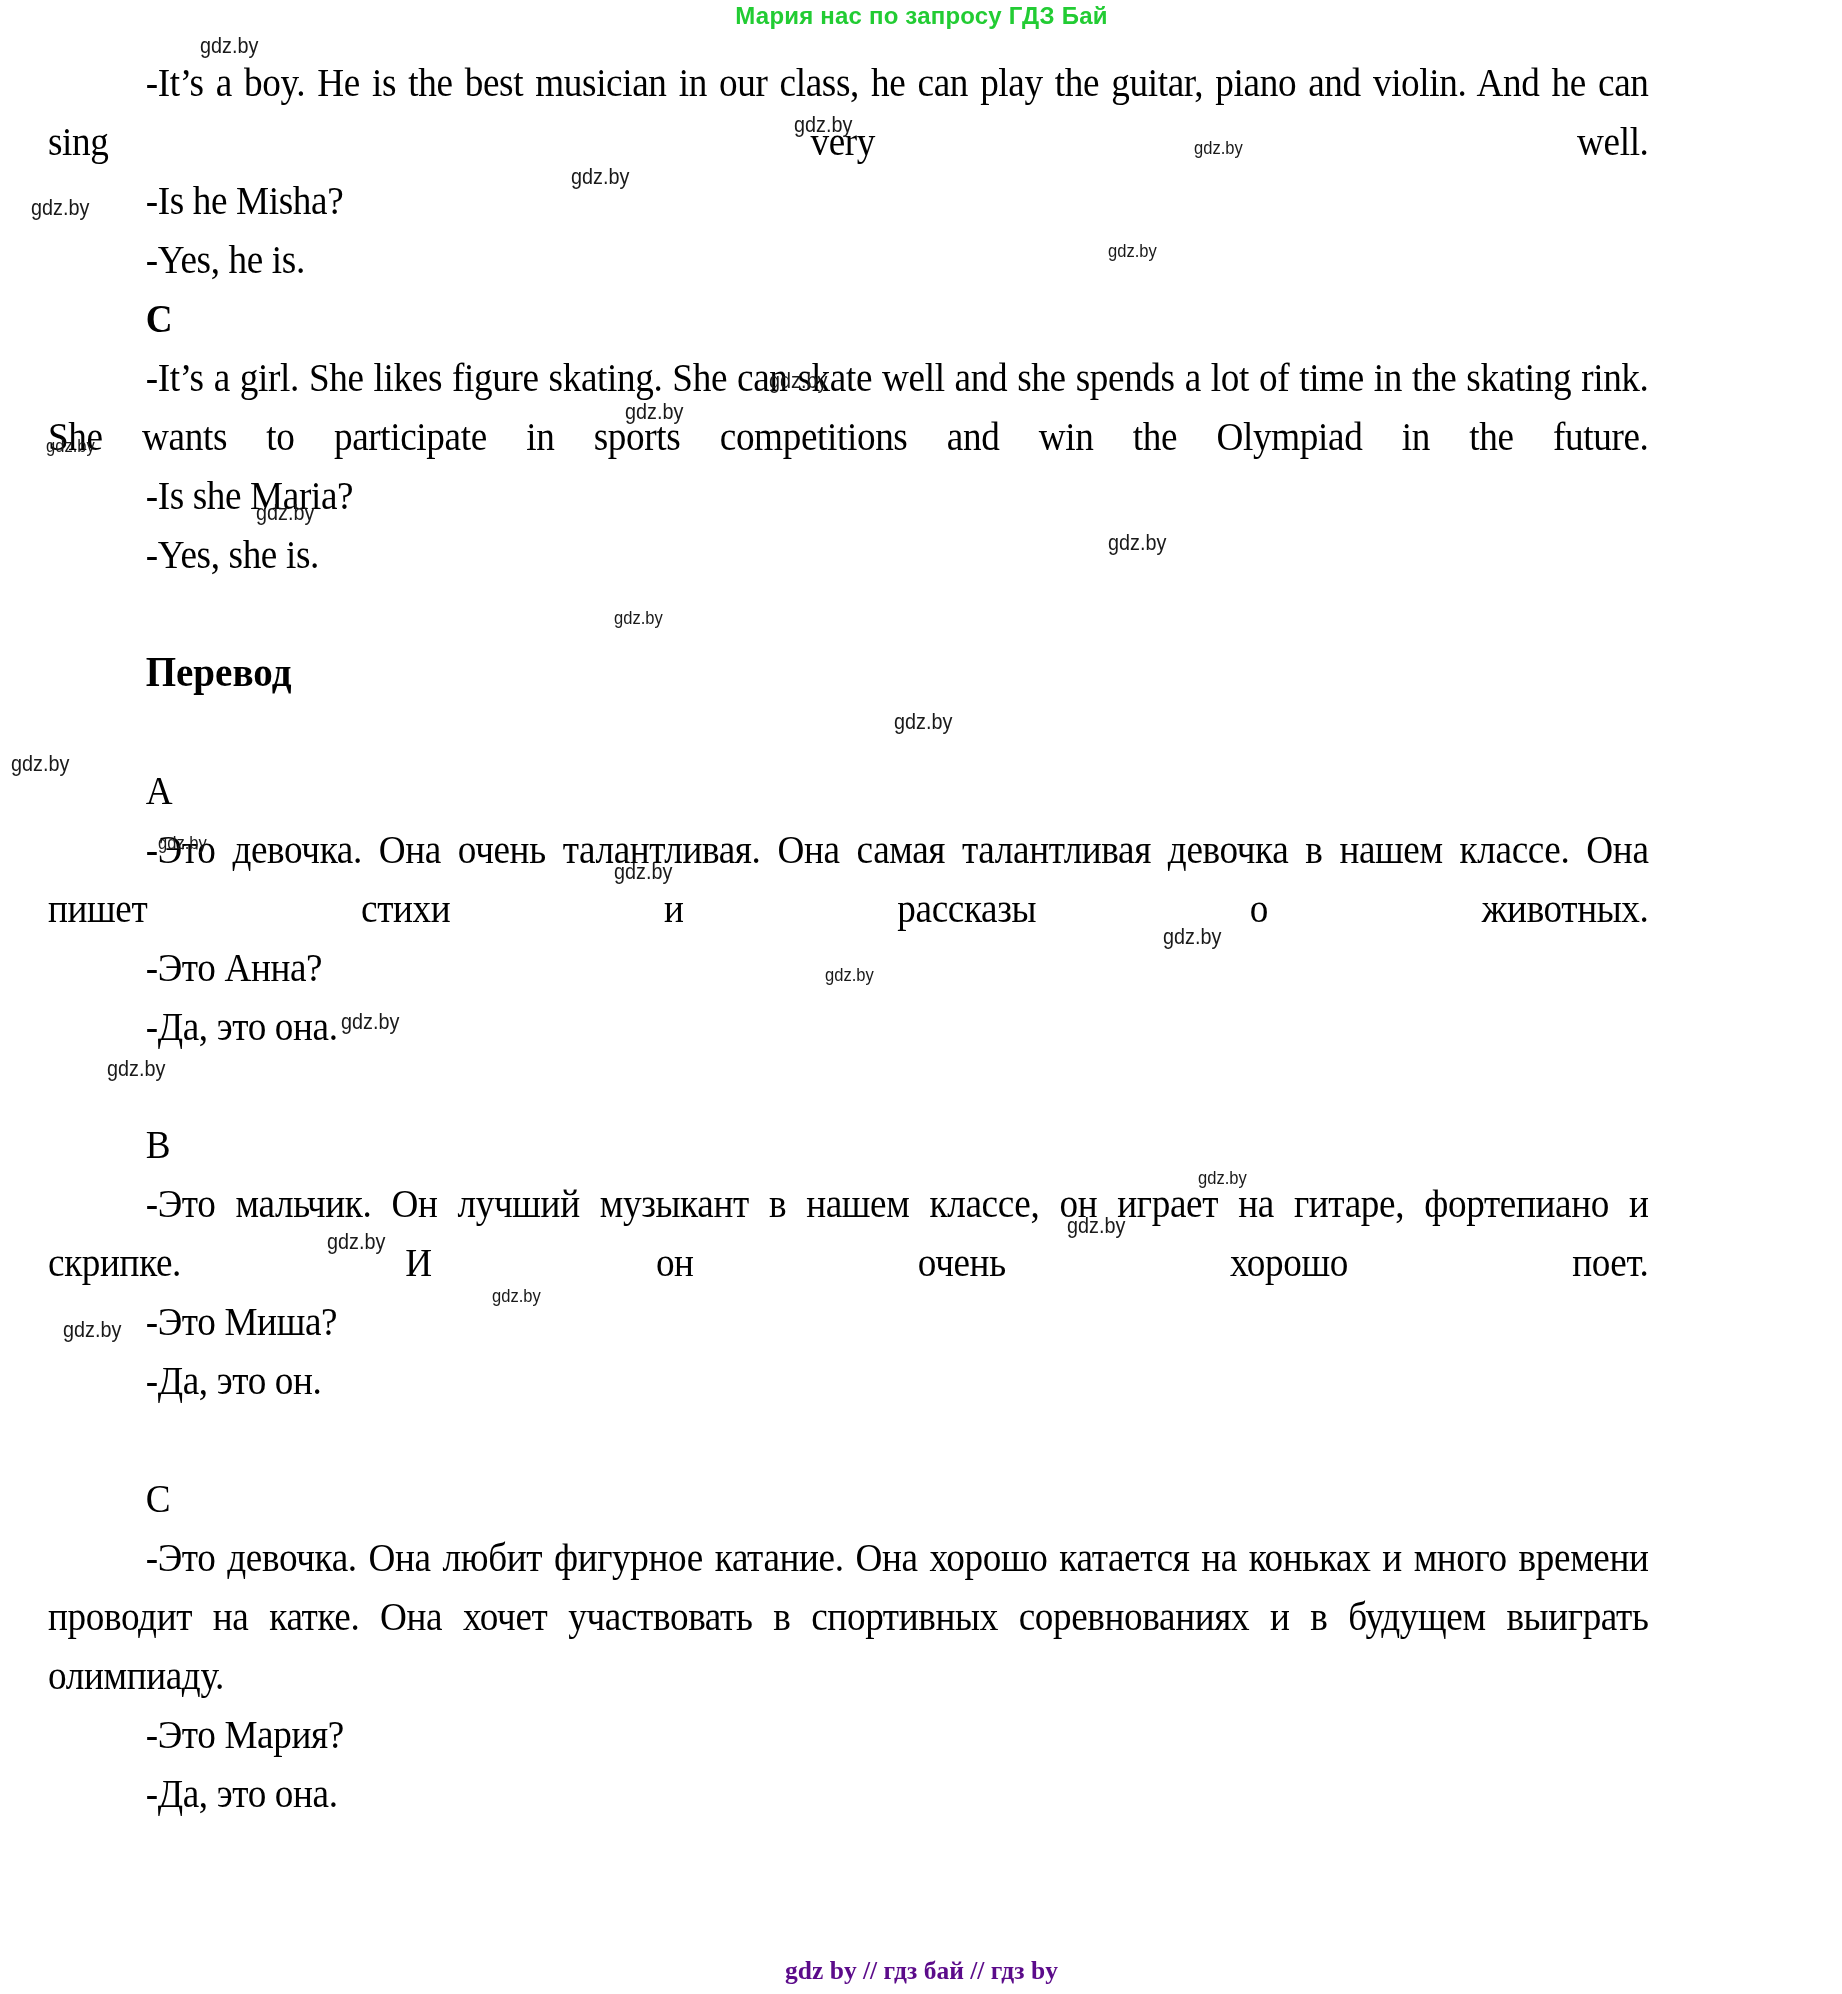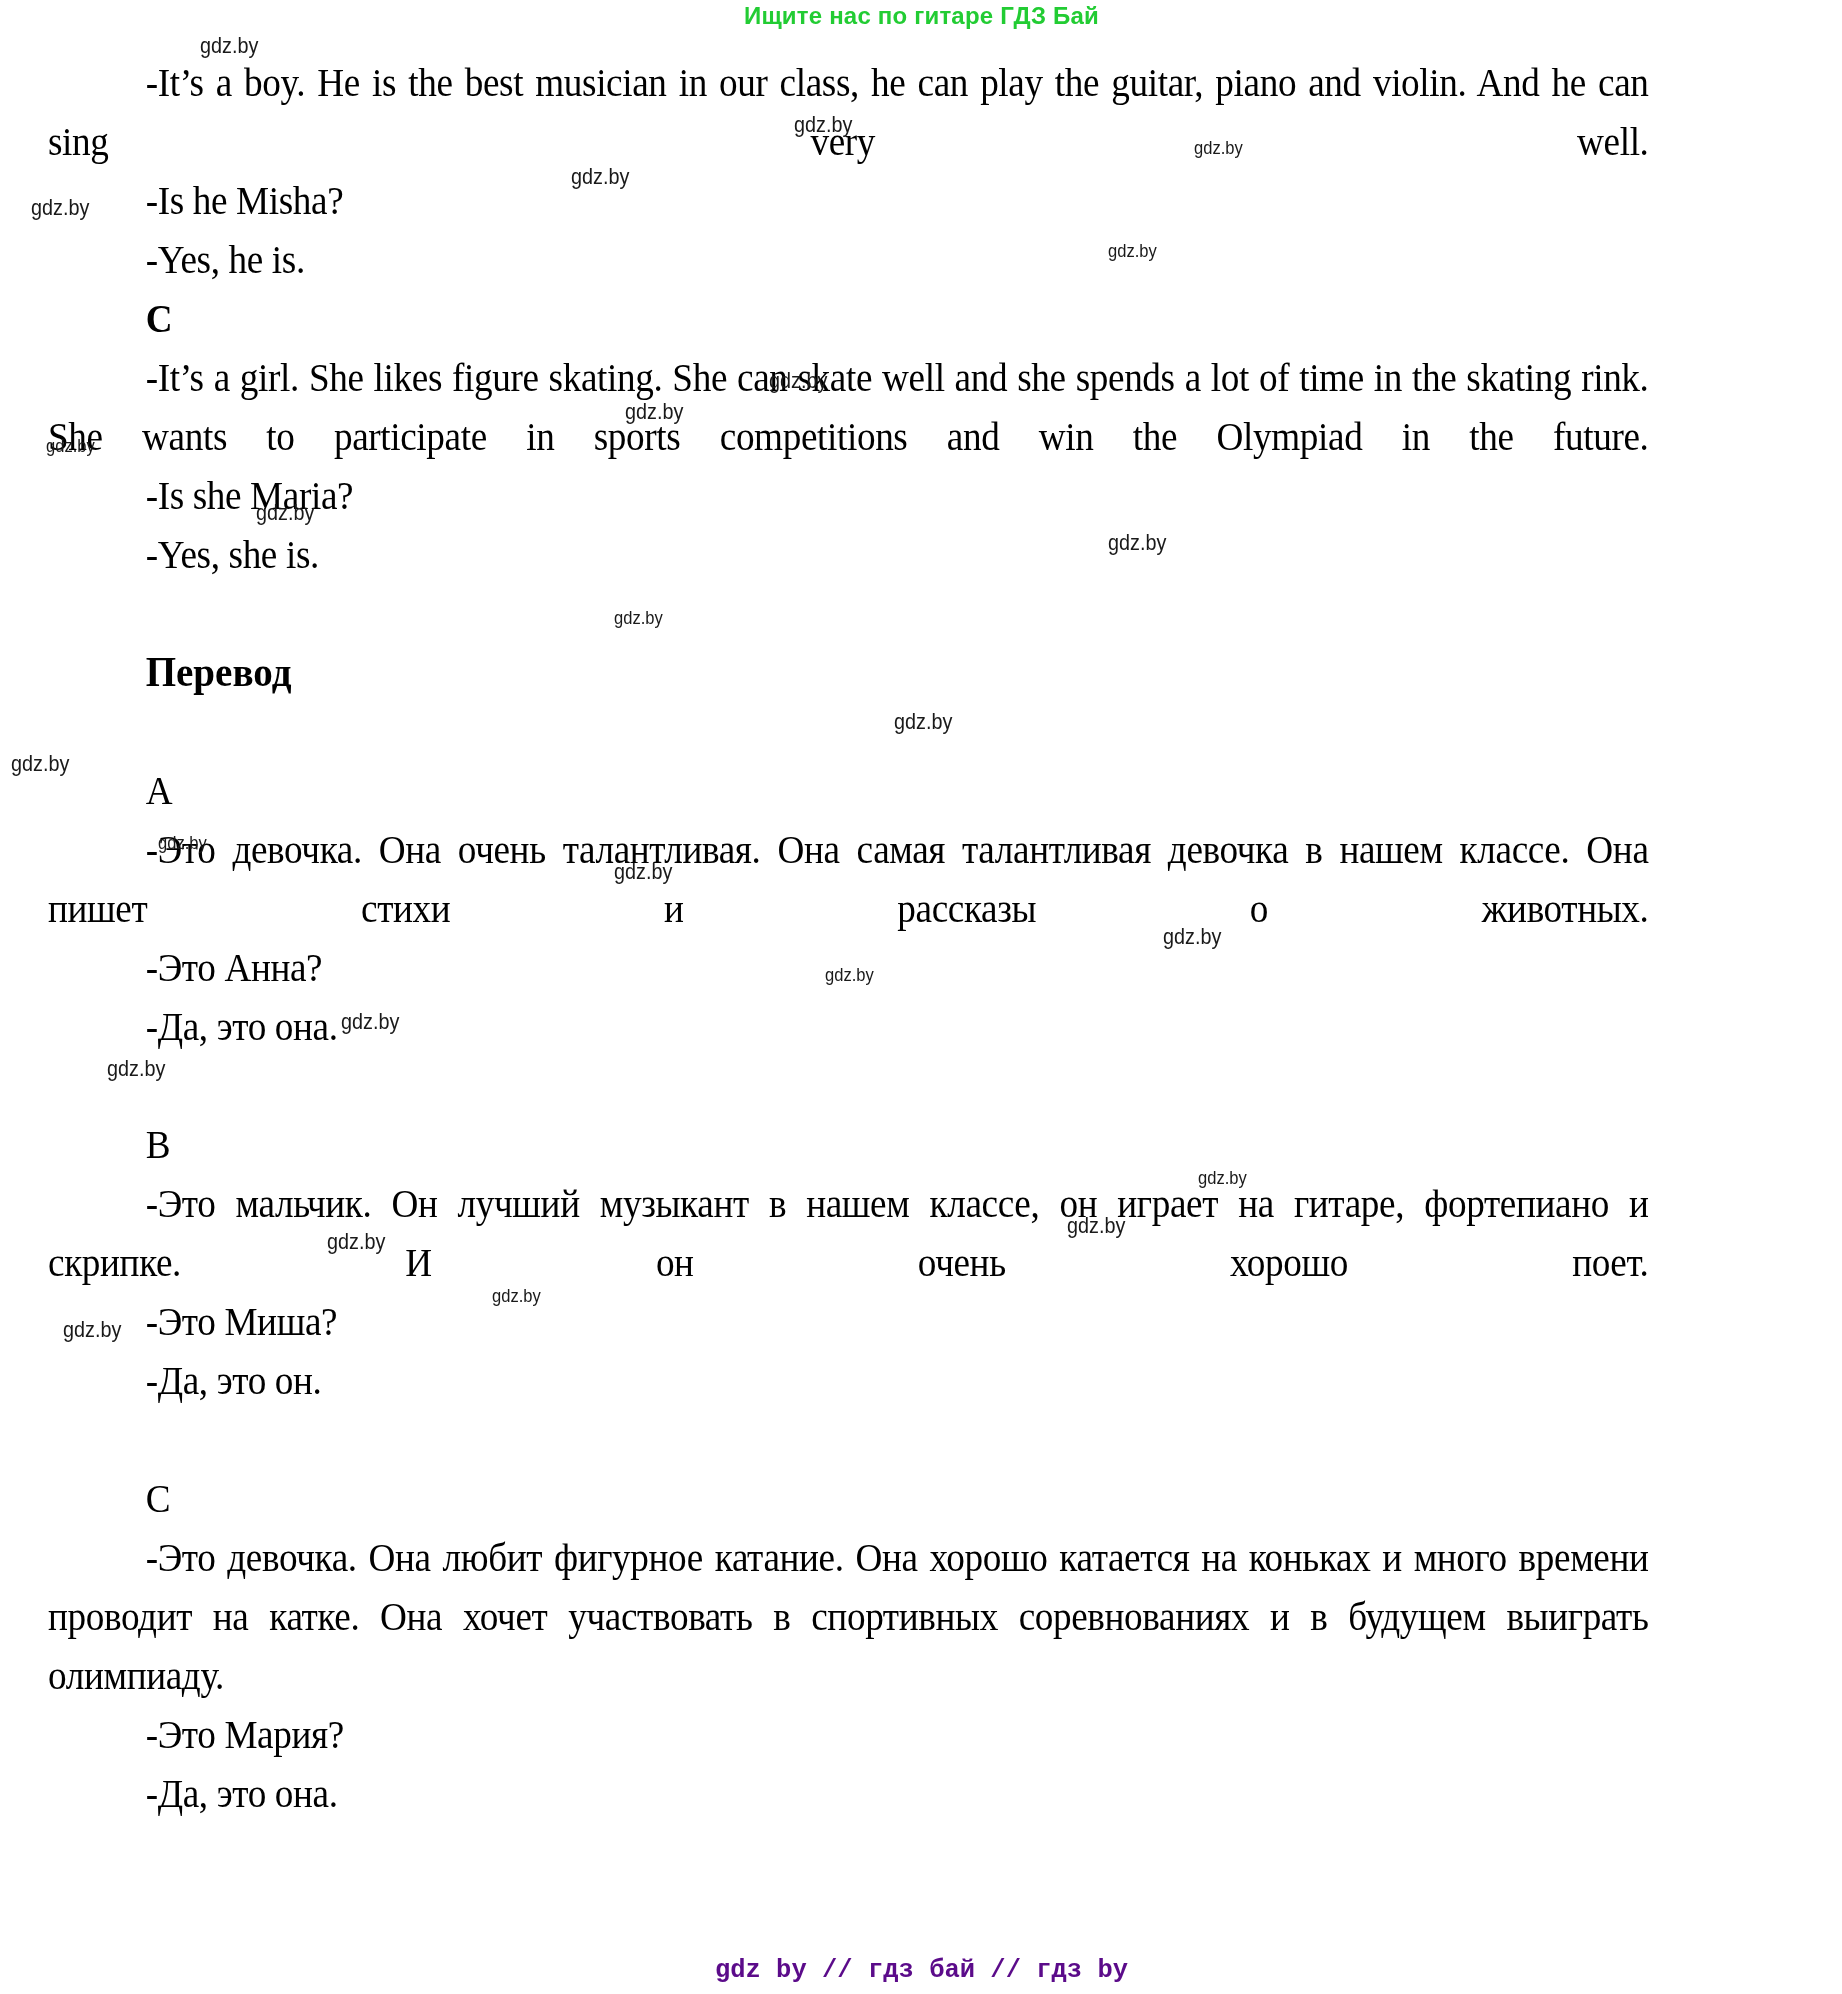--- a/index.html
+++ b/index.html
@@ -102,33 +102,33 @@
   }
   .wm.sm { font-size: 18.4px; }
 
   
   .footer-links {
     position: absolute;
     top: 1956px;
     left: 0;
     width: 1843px;
     text-align: center;
-    font-family: Liberation Mono, monospace;
+    font-family: Liberation Serif, serif;
     font-weight: bold;
     font-size: 25.5px;
     color: #5b0b8a;
     white-space: nowrap;
   }
 </style>
 </head>
 <body>
 
 <div id="page">
 
-  <div class="promo-banner" style="color: rgb(34, 204, 51);">Ищите нас по гитаре ГДЗ Бай</div>
+  <div class="promo-banner" style="color: rgb(34, 204, 51);">Мария нас по запросу ГДЗ Бай</div>
 
   <div class="doc-body">
 
     <p class="para justify-all">-It’s a boy. He is the best musician in our class, he can play the guitar, piano and violin. And he can sing very well.</p>
     <p class="line">-Is he Misha?</p>
     <p class="line">-Yes, he is.</p>
 
     <p class="sec-label bold">C</p>
     <p class="para justify-all">-It’s a girl. She likes figure skating. She can skate well and she spends a lot of time in the skating rink. She wants to participate in sports competitions and win the Olympiad in the future.</p>
     <p class="line">-Is she Maria?</p>

